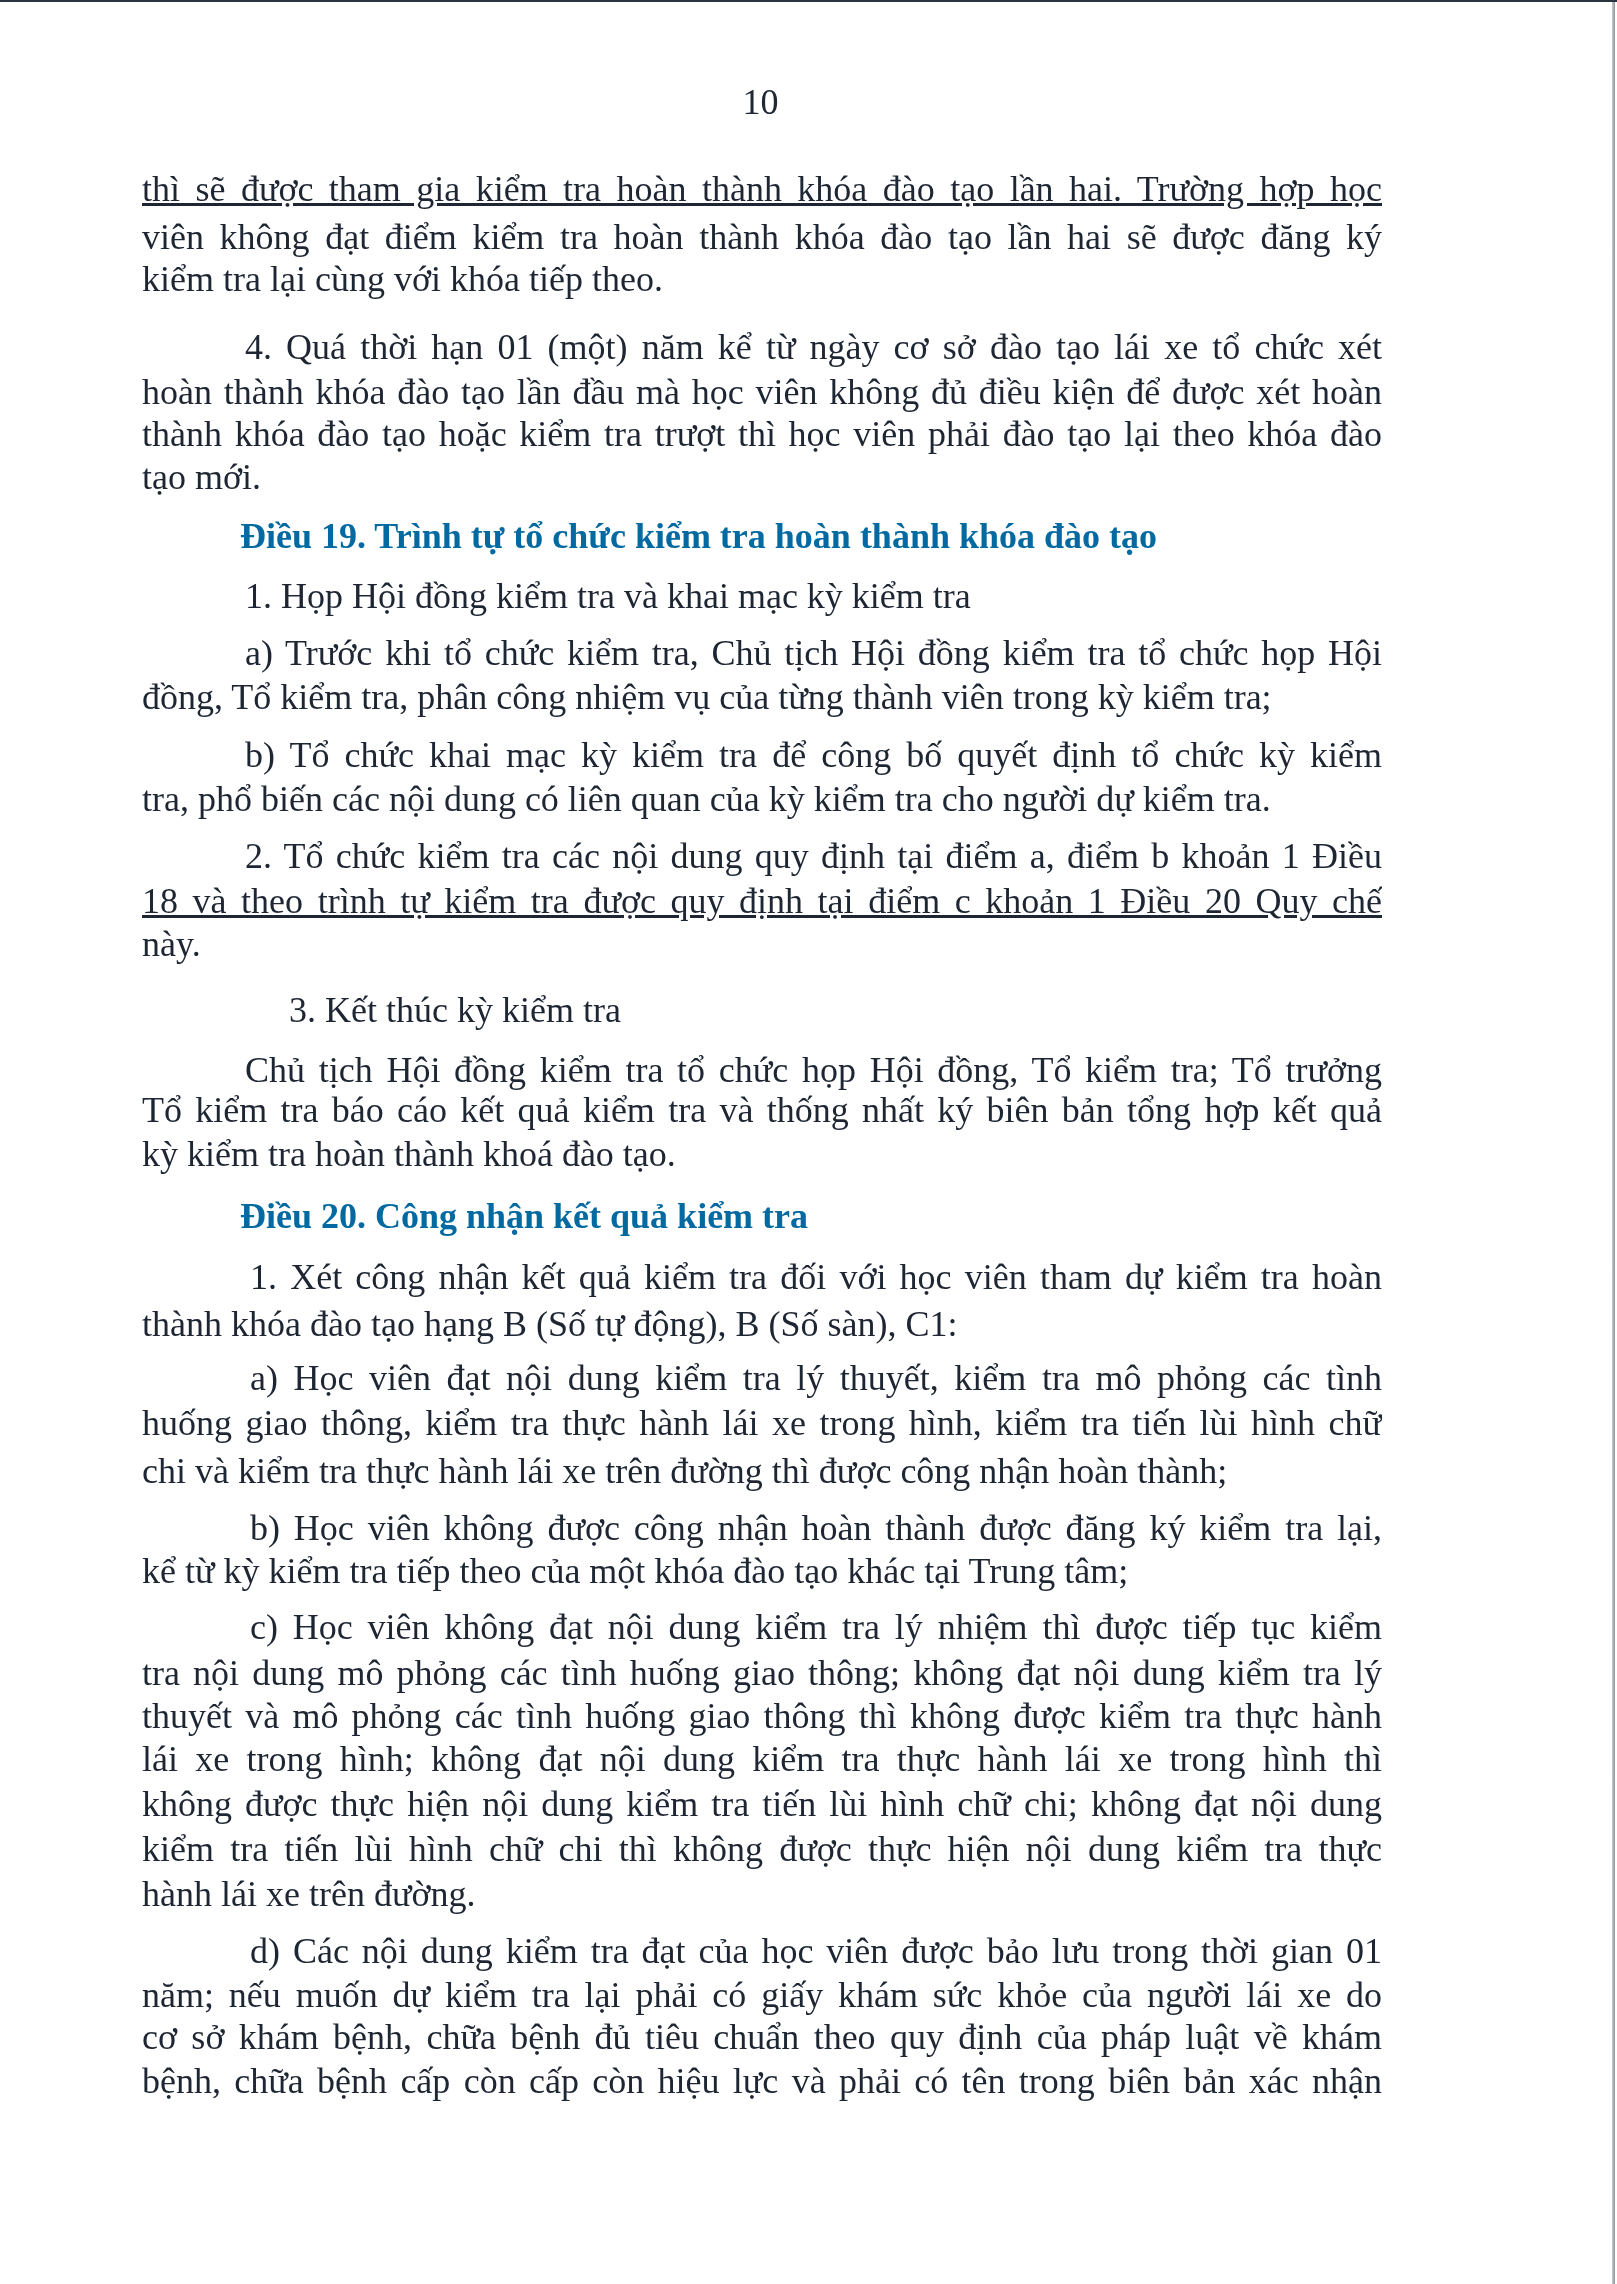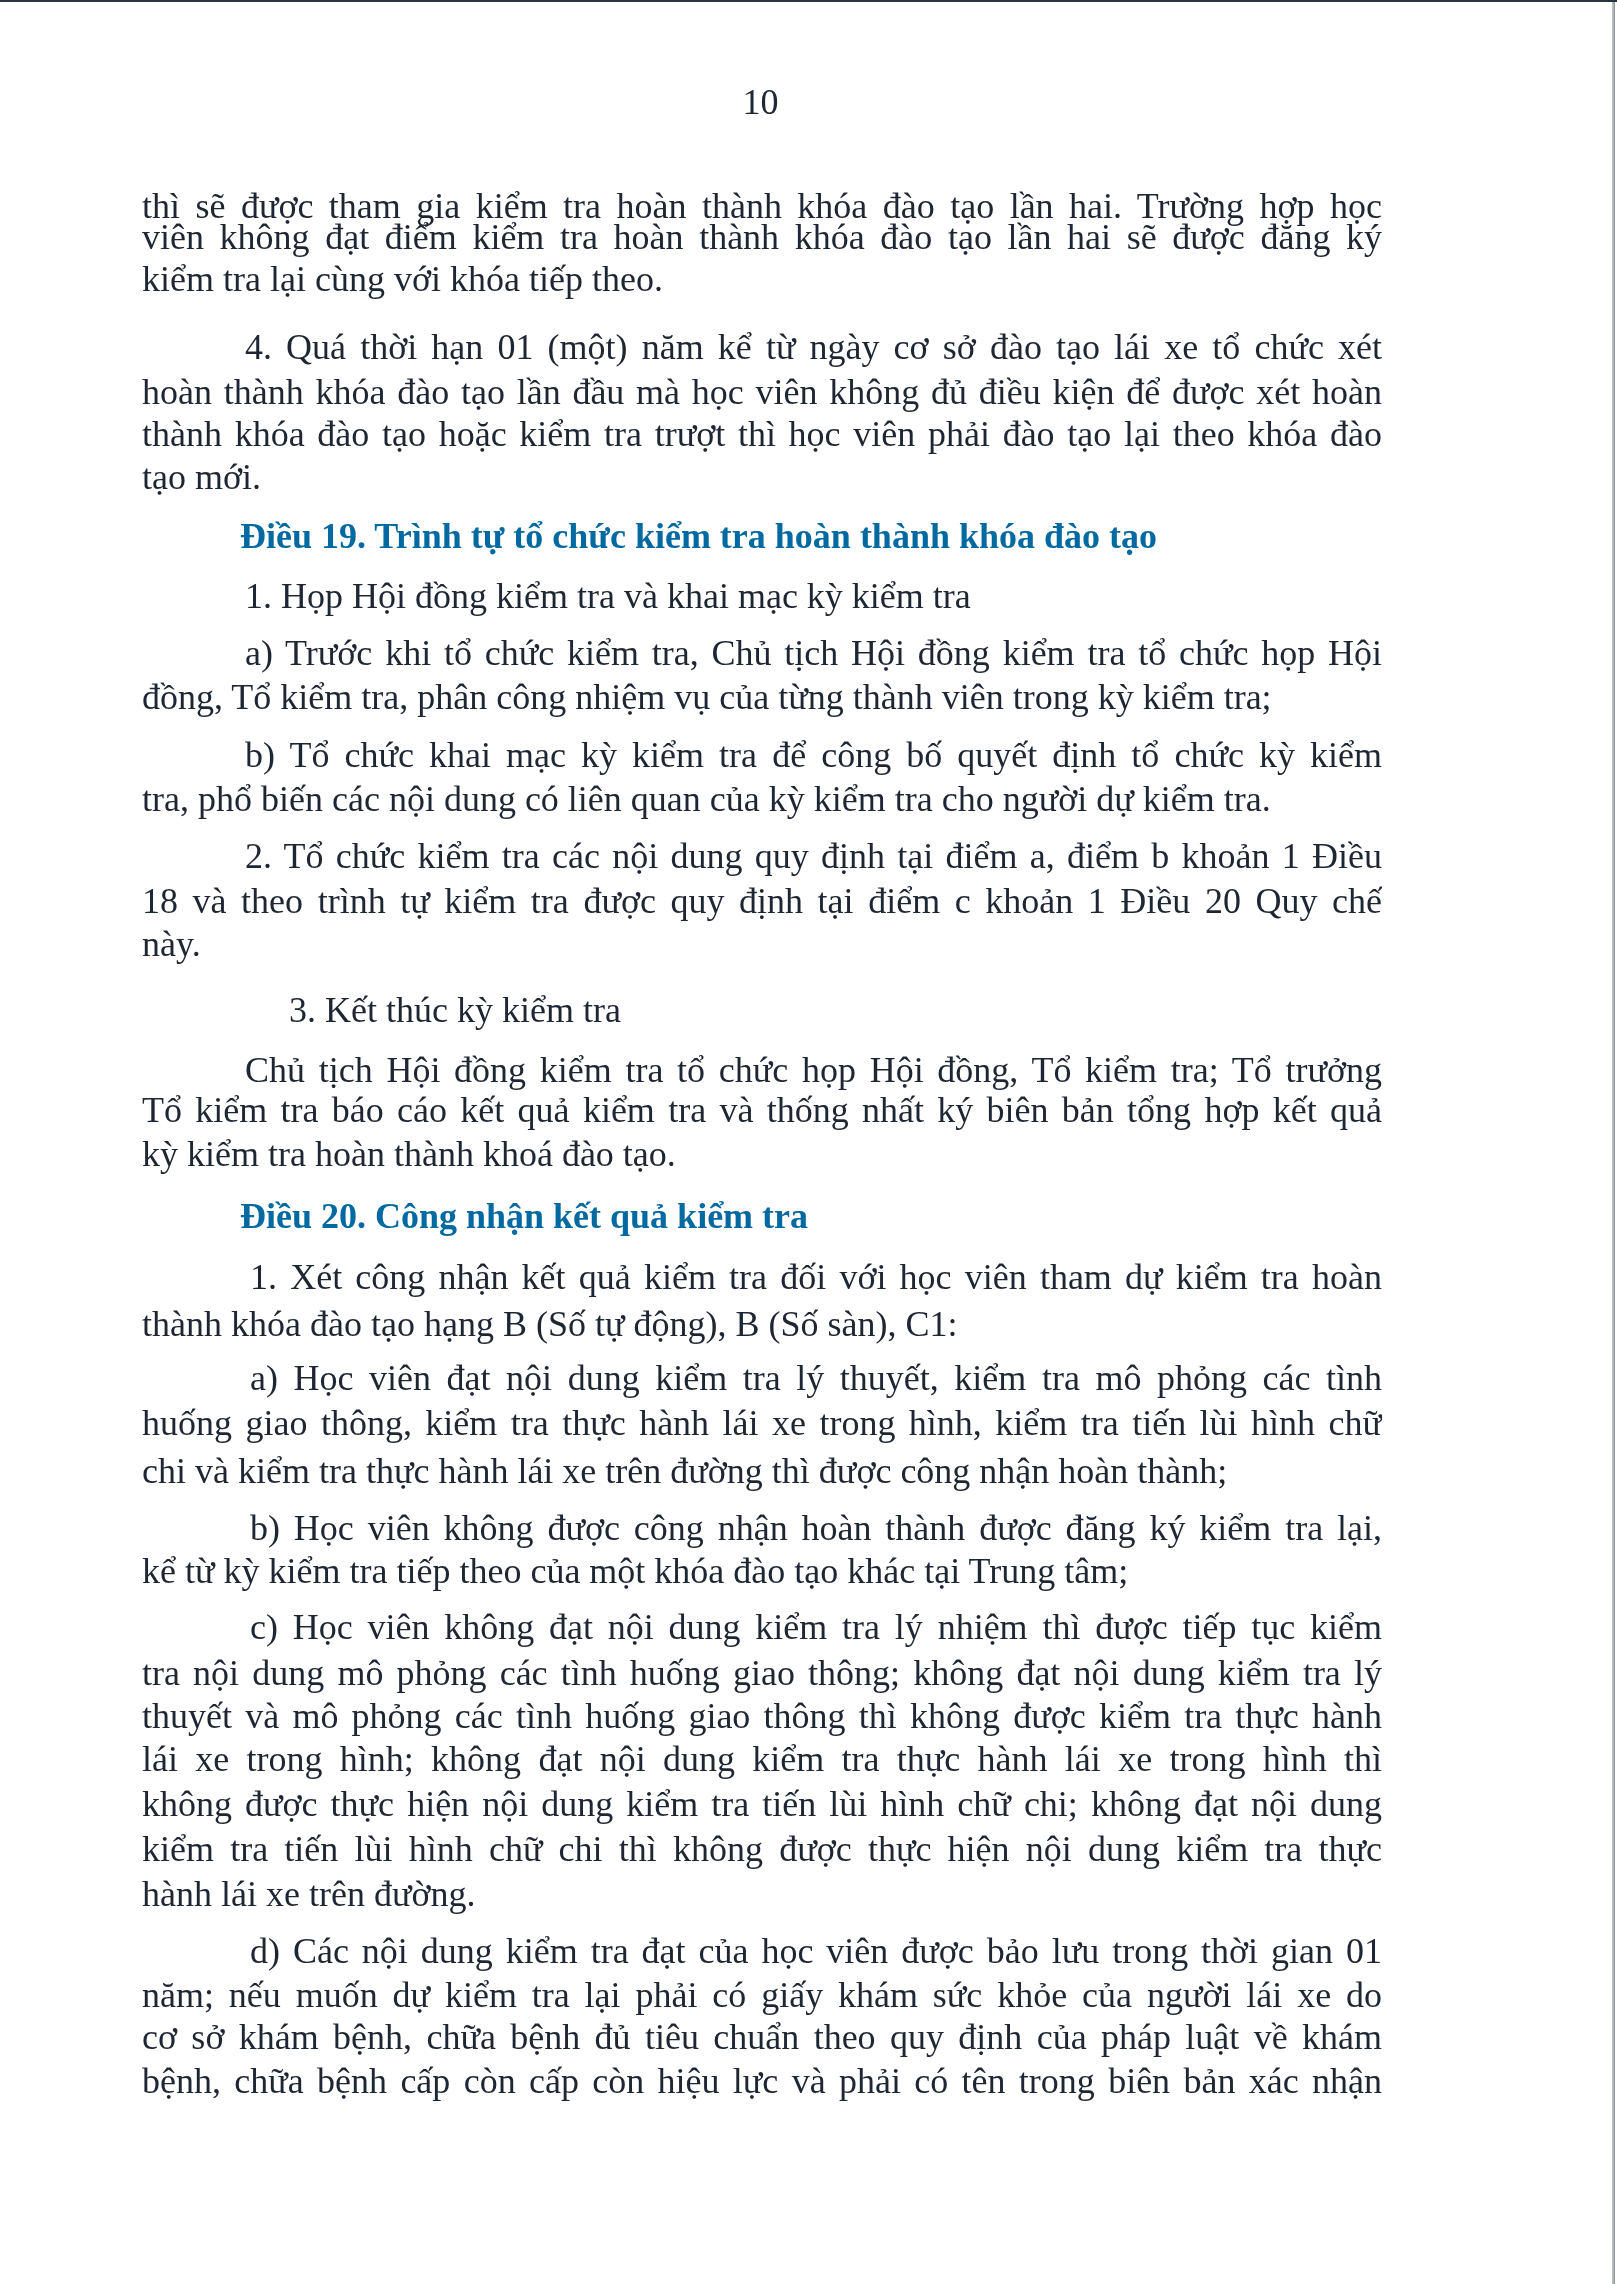--- a/index.html
+++ b/index.html
@@ -38,35 +38,35 @@
   }
   .line.bold { font-weight: bold; color: #0369a1; }
 </style>
 </head>
 <body>
 
 <div class="page">
   <div class="page-edge"></div>
   <div class="page-number">10</div>
   <div id="text-body">
-      <div class="line full" style="left: 142px; top: 182px; width: 1240px;">thì sẽ được tham gia kiểm tra hoàn thành khóa đào tạo lần hai. Trường hợp học</div>
+      <div class="line full" style="left: 142px; top: 165px; width: 1240px; text-decoration: underline;">thì sẽ được tham gia kiểm tra hoàn thành khóa đào tạo lần hai. Trường hợp học</div>
       <div class="line full" style="left: 142px; top: 213px; width: 1240px;">viên không đạt điểm kiểm tra hoàn thành khóa đào tạo lần hai sẽ được đăng ký</div>
       <div class="line" style="left: 142px; top: 255px;">kiểm tra lại cùng với khóa tiếp theo.</div>
       <div class="line full" style="left: 245px; top: 323px; width: 1137px;">4. Quá thời hạn 01 (một) năm kể từ ngày cơ sở đào tạo lái xe tổ chức xét</div>
       <div class="line full" style="left: 142px; top: 368px; width: 1240px;">hoàn thành khóa đào tạo lần đầu mà học viên không đủ điều kiện để được xét hoàn</div>
       <div class="line full" style="left: 142px; top: 410px; width: 1240px;">thành khóa đào tạo hoặc kiểm tra trượt thì học viên phải đào tạo lại theo khóa đào</div>
       <div class="line" style="left: 142px; top: 453px;">tạo mới.</div>
       <div class="line bold" style="left: 240px; top: 512px;">Điều 19. Trình tự tổ chức kiểm tra hoàn thành khóa đào tạo</div>
       <div class="line" style="left: 245px; top: 572px;">1. Họp Hội đồng kiểm tra và khai mạc kỳ kiểm tra</div>
       <div class="line full" style="left: 245px; top: 629px; width: 1137px;">a) Trước khi tổ chức kiểm tra, Chủ tịch Hội đồng kiểm tra tổ chức họp Hội</div>
       <div class="line" style="left: 142px; top: 673px;">đồng, Tổ kiểm tra, phân công nhiệm vụ của từng thành viên trong kỳ kiểm tra;</div>
       <div class="line full" style="left: 245px; top: 731px; width: 1137px;">b) Tổ chức khai mạc kỳ kiểm tra để công bố quyết định tổ chức kỳ kiểm</div>
       <div class="line" style="left: 142px; top: 775px;">tra, phổ biến các nội dung có liên quan của kỳ kiểm tra cho người dự kiểm tra.</div>
       <div class="line full" style="left: 245px; top: 832px; width: 1137px;">2. Tổ chức kiểm tra các nội dung quy định tại điểm a, điểm b khoản 1 Điều</div>
-      <div class="line full" style="left: 142px; top: 877px; width: 1240px;">18 và theo trình tự kiểm tra được quy định tại điểm c khoản 1 Điều 20 Quy chế</div>
+      <div class="line full" style="left: 142px; top: 877px; width: 1240px; text-decoration: underline;">18 và theo trình tự kiểm tra được quy định tại điểm c khoản 1 Điều 20 Quy chế</div>
       <div class="line" style="left: 142px; top: 920px;">này.</div>
       <div class="line" style="left: 245px; top: 986px; margin-left: 44px;">3. Kết thúc kỳ kiểm tra</div>
       <div class="line full" style="left: 245px; top: 1046px; width: 1137px;">Chủ tịch Hội đồng kiểm tra tổ chức họp Hội đồng, Tổ kiểm tra; Tổ trưởng</div>
       <div class="line full" style="left: 142px; top: 1086px; width: 1240px;">Tổ kiểm tra báo cáo kết quả kiểm tra và thống nhất ký biên bản tổng hợp kết quả</div>
       <div class="line" style="left: 142px; top: 1130px;">kỳ kiểm tra hoàn thành khoá đào tạo.</div>
       <div class="line bold" style="left: 240px; top: 1192px;">Điều 20. Công nhận kết quả kiểm tra</div>
       <div class="line full" style="left: 250px; top: 1253px; width: 1132px;">1. Xét công nhận kết quả kiểm tra đối với học viên tham dự kiểm tra hoàn</div>
       <div class="line" style="left: 142px; top: 1300px;">thành khóa đào tạo hạng B (Số tự động), B (Số sàn), C1:</div>
       <div class="line full" style="left: 250px; top: 1354px; width: 1132px;">a) Học viên đạt nội dung kiểm tra lý thuyết, kiểm tra mô phỏng các tình</div>
       <div class="line full" style="left: 142px; top: 1399px; width: 1240px;">huống giao thông, kiểm tra thực hành lái xe trong hình, kiểm tra tiến lùi hình chữ</div>

